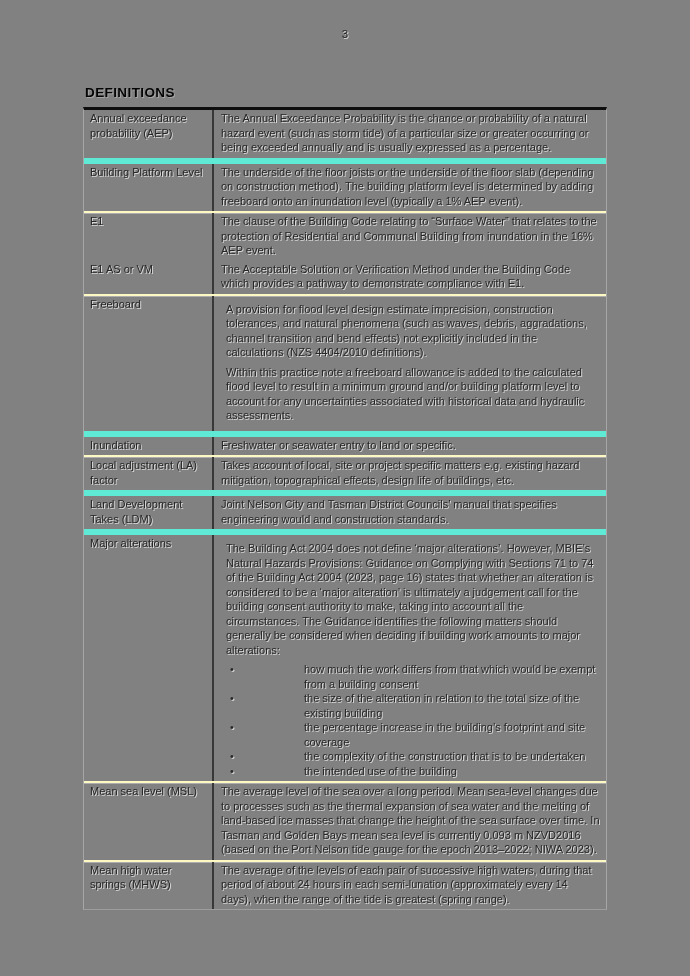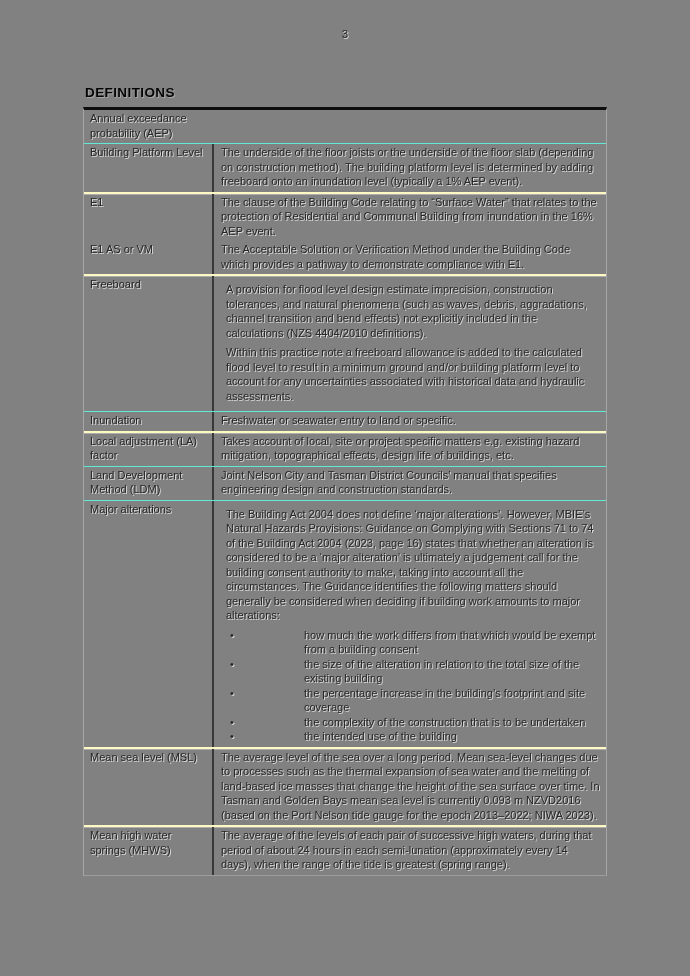--- a/index.html
+++ b/index.html
@@ -47,21 +47,21 @@
     border-left: 1px solid #a6a6a6;
     border-right: 1px solid #a6a6a6;
     box-sizing: border-box;
     font-size: 11px;
     line-height: 14.5px;
   }
   .def-row {
     display: flex;
     align-items: stretch;
   }
-  .bt-thin  { border-top: 1px solid #5eead4; }
+  .bt-thin  { border-top: 6px solid #5eead4; }
   .bt-thick {
     border-top: 2px solid #fef9c3;
     box-shadow: inset 0 1px 0 rgba(255,255,255,0.35);
   }
   .term-cell {
     width: 128px;
     flex: 0 0 128px;
     box-sizing: border-box;
     padding: 1px 4px 3px 6px;
   }
@@ -88,20 +88,21 @@
 <body>
 
 <div class="page-number doc-text">3</div>
 
 <div class="heading">DEFINITIONS</div>
 
 <div class="def-table">
 
   <div class="def-row">
     <div class="term-cell doc-text">Annual exceedance probability (AEP)</div>
+    <div class="def-cell doc-text">The Annual Exceedance Probability is the chance or probability of a natural hazard event (such as storm tide) of a particular size or greater occurring or being exceeded annually and is usually expressed as a percentage.</div>
   </div>
 
   <div class="def-row bt-thin">
     <div class="term-cell doc-text">Building Platform Level</div>
     <div class="def-cell doc-text">The underside of the floor joists or the underside of the floor slab (depending on construction method). The building platform level is determined by adding freeboard onto an inundation level (typically a 1% AEP event).</div>
   </div>
 
   <div class="def-row bt-thick">
     <div class="term-cell doc-text">E1</div>
     <div class="def-cell doc-text">The clause of the Building Code relating to “Surface Water” that relates to the protection of Residential and Communal Building from inundation in the 16% AEP event.</div>
@@ -124,22 +125,22 @@
     <div class="term-cell doc-text">Inundation</div>
     <div class="def-cell doc-text">Freshwater or seawater entry to land or specific.</div>
   </div>
 
   <div class="def-row bt-thick">
     <div class="term-cell doc-text">Local adjustment (LA) factor</div>
     <div class="def-cell doc-text">Takes account of local, site or project specific matters e.g. existing hazard mitigation, topographical effects, design life of buildings, etc.</div>
   </div>
 
   <div class="def-row bt-thin">
-    <div class="term-cell doc-text">Land Development Method (LDM)</div>
-    <div class="def-cell doc-text">Joint Nelson City and Tasman District Councils’ manual that specifies engineering design and construction standards.</div>
+    <div class="term-cell doc-text">Land Development Takes (LDM)</div>
+    <div class="def-cell doc-text">Joint Nelson City and Tasman District Councils’ manual that specifies engineering would and construction standards.</div>
   </div>
 
   <div class="def-row bt-thin">
     <div class="term-cell doc-text">Major alterations</div>
     <div class="def-cell doc-text">
       <p class="def-para">The Building Act 2004 does not define ‘major alterations’. However, MBIE’s Natural Hazards Provisions: Guidance on Complying with Sections 71 to 74 of the Building Act 2004 (2023, page 16) states that whether an alteration is considered to be a ‘major alteration’ is ultimately a judgement call for the building consent authority to make, taking into account all the circumstances. The Guidance identifies the following matters should generally be considered when deciding if building work amounts to major alterations:</p>
       <ul class="bullet-list">
         <li class="bullet-item">
           <span class="bullet-glyph">•</span>
           <span class="bullet-text">how much the work differs from that which would be exempt from a building consent</span>

